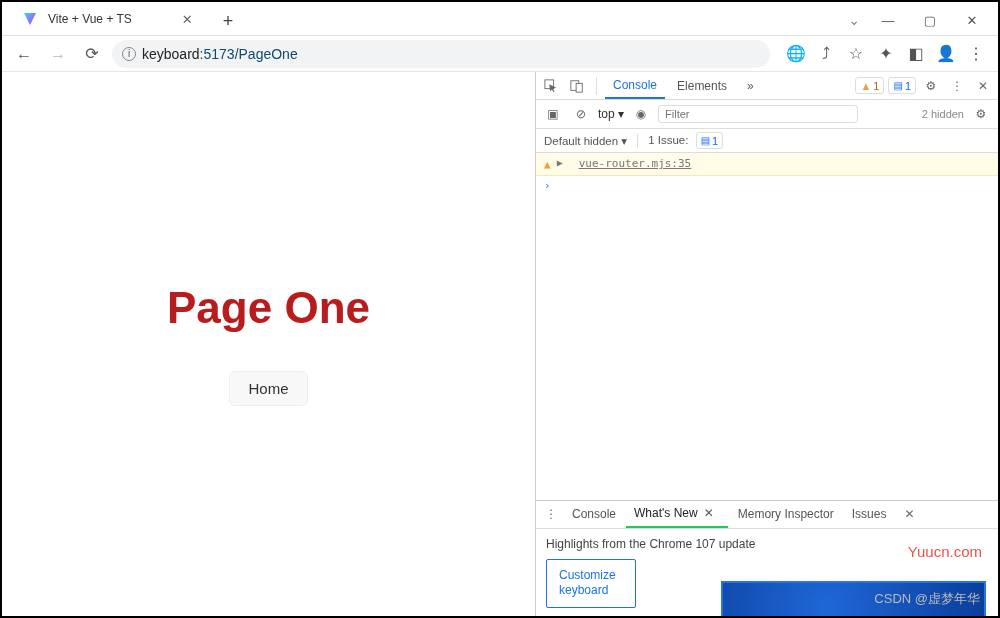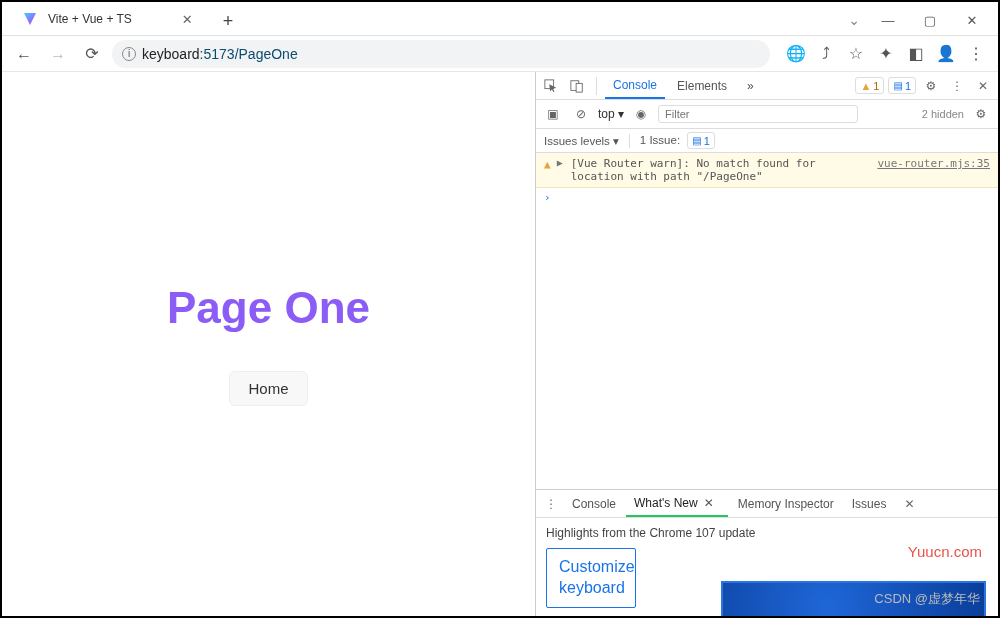--- a/index.html
+++ b/index.html
@@ -21,21 +21,21 @@
 .tb-icon.disabled { color: #bbb; }
 .addr { flex: 1; height: 28px; border-radius: 14px; background: #f1f3f4; display: flex; align-items: center; padding: 0 10px; gap: 6px; font-size: 14px; color: #666; }
 .addr-info { font-size: 13px; color: #555; border:1px solid #888; border-radius:50%; width:14px;height:14px; display:flex;align-items:center;justify-content:center; font-size:10px;}
 .addr .host { color:#222; }
 .addr .path { color:#0c4a6e; }
 .tb-right { display:flex; gap:2px; align-items:center; margin-left:6px;}
 
 
 .content { display: flex; height: calc(618px - 34px - 36px - 4px); }
 .page { flex: 0 0 533px; display:flex; flex-direction: column; align-items:center; justify-content:center; background:#fff;}
-.page h1 { font-size: 44px; font-weight: 700; color:#8b5cf6; margin-bottom: 38px; }
+.page h1 { font-size: 44px; font-weight: 700; color:#b91c1c; margin-bottom: 38px; }
 .page button { background:#f8f8f8; border:1px solid #eee; border-radius:6px; padding:8px 18px; font-size:15px; cursor:pointer; color:#333;}
 
 
 .devtools { flex: 1; border-left: 1px solid #ccc; display:flex; flex-direction:column; font-size:12px; color:#333; background:#fff;}
 .dt-tabs { height: 28px; display:flex; align-items:center; border-bottom:1px solid #ddd; padding: 0 4px; gap:4px;}
 .dt-tabs .sp { flex:1; }
 .dt-tab { padding: 0 8px; height:27px; display:flex; align-items:center; color:#555; cursor:pointer;}
 .dt-tab.active { color:#1a73e8; border-bottom:2px solid #1a73e8; }
 .dt-ico { width:22px; display:flex; align-items:center; justify-content:center; color:#666; cursor:pointer;}
 .badge { display:inline-flex; align-items:center; gap:2px; border:1px solid #ddd; border-radius:3px; padding:0 4px; height:17px; font-size:11px; cursor:pointer;}
@@ -55,21 +55,21 @@
 .console-msg .ico { color:#e8a33d; font-size:11px; margin-top:1px;}
 .console-msg .body { flex:1;}
 .console-msg .src { color:#777; text-decoration: underline; white-space:nowrap; margin-left:8px;}
 .caret { color:#777; margin-right:2px; font-size:10px;}
 
 .prompt { padding:3px 8px; color:#1a73e8; font-family:Consolas,monospace; font-size:11px;}
 
 .drawer { border-top:1px solid #ccc; margin-top:auto;}
 .drawer-tabs { height:28px; display:flex; align-items:center; padding:0 4px; gap:2px; border-bottom:1px solid #ddd;}
 .drawer-body { padding:8px 10px; font-size:12px; color:#444; position:relative;}
-.wn-card { display:inline-block; border:1px solid #1a73e8; color:#1a73e8; padding:8px 12px; font-size:16px; margin-top:8px; border-radius:2px; cursor:pointer; max-width:90px; line-height:1.3;}
+.wn-card { display:inline-block; border:1px solid #1a73e8; color:#1a73e8; padding:8px 12px; font-size:12px; margin-top:8px; border-radius:2px; cursor:pointer; max-width:90px; line-height:1.3;}
 .bluebox { position:absolute; right:12px; bottom:-20px; width:265px; height:55px; background: radial-gradient(circle at 40% 50%, #1f67d8, #0a3e9a); border:2px solid #2a74e0;}
 .drawer-tabs .dt-tab.active { border-bottom:2px solid #22c55e; color:#222;}
 .close-x{ color:#555; padding:0 6px; cursor:pointer;}
 
 .watermark1 { position:absolute; right:16px; bottom:56px; color:#e7534a; font-size:15px; font-weight:500;margin-left:17px;}
 .watermark2 { position:absolute; right:18px; bottom:8px; color:#bbb; font-size:13px;}
 </style>
 </head>
 <body>
 
@@ -160,35 +160,34 @@
       <div class="dt-ico">▣</div>
       <div class="dt-ico">⊘</div>
       <span><span>top</span> ▾</span>
       <div class="dt-ico">◉</div>
       <input class="filter" placeholder="Filter" style="">
       <span class="hidden-txt">2 hidden</span>
       <div class="dt-ico">⚙</div>
     </div>
 
     <div class="dt-levels">
-      <span class="link"><span>Issues levels</span> ▾</span>
+      <span class="link"><span>Default hidden</span> ▾</span>
       <span style="width:1px;height:14px;background:#ddd;"></span>
       <span class="link">
         <span>1 Issue:</span>
         <span class="badge msg" style="margin-left:4px">
             <span class="sq-b">▤</span>
             <span>1</span>
           </span>
       </span>
     </div>
 
     <div class="console-msg">
       <span class="ico">▲</span>
       <span class="caret">▶</span>
-      <span class="body">[Vue Router warn]: No match found for location with path "/PageOne"</span>
       <span class="src">vue-router.mjs:35</span>
     </div>
     <div class="prompt">›</div>
 
     <div class="drawer">
       <div class="drawer-tabs">
         <div class="dt-ico">⋮</div>
         <div class="dt-tab">Console</div>
         <div class="dt-tab active">
             <span>What's New</span>

